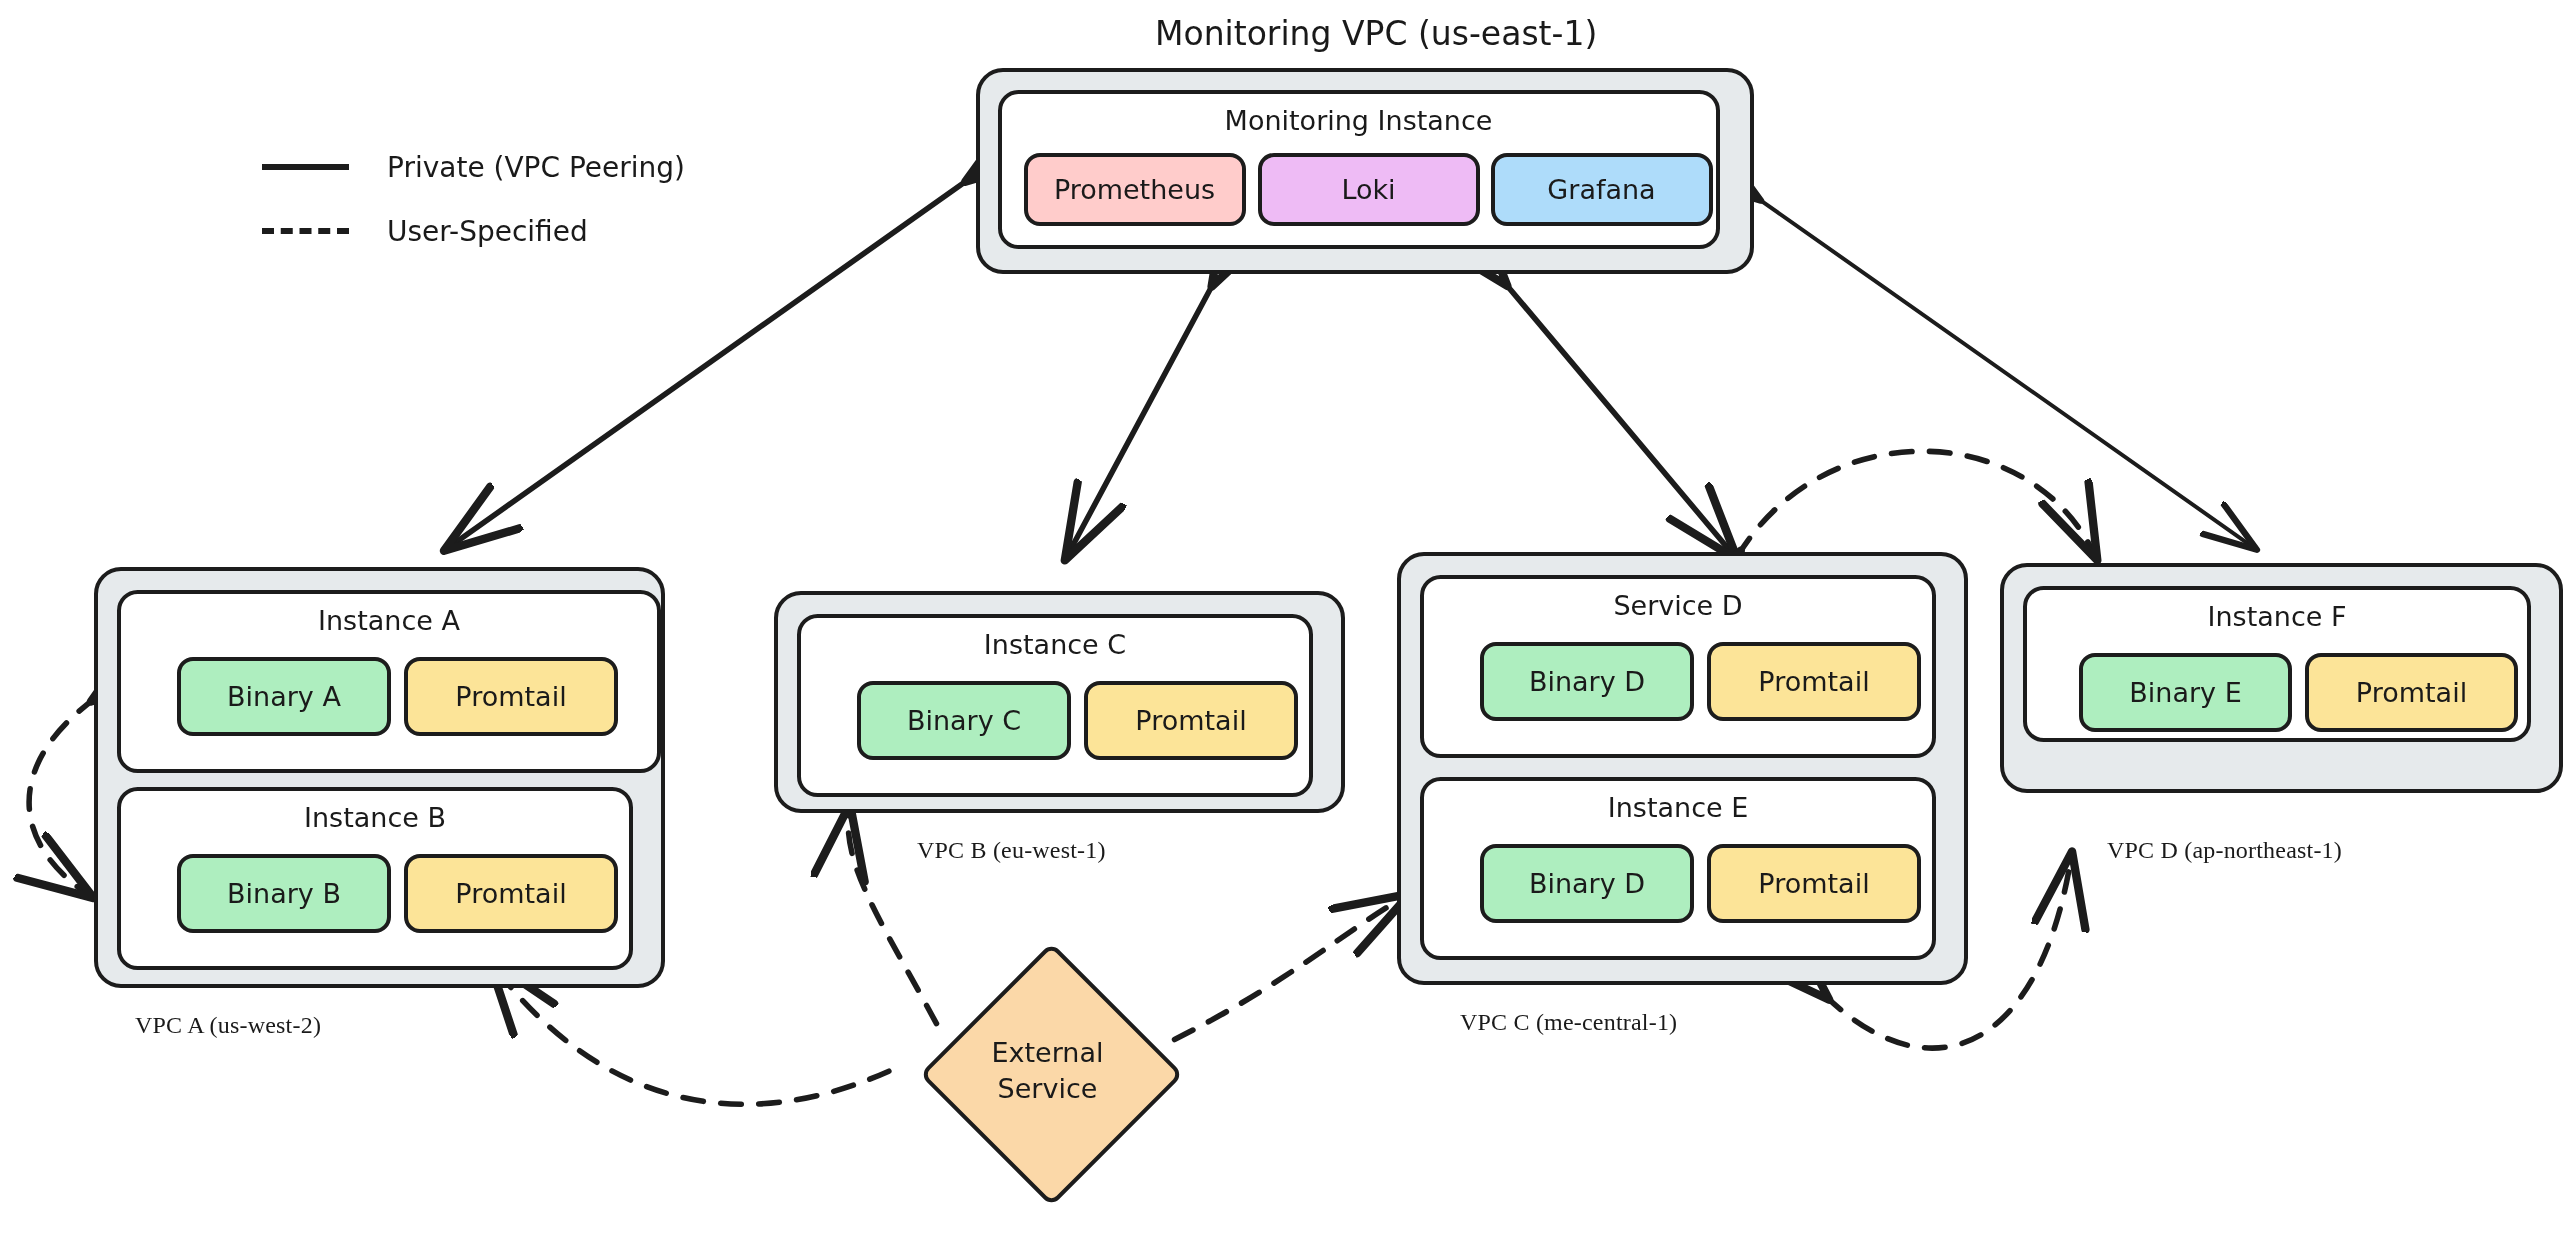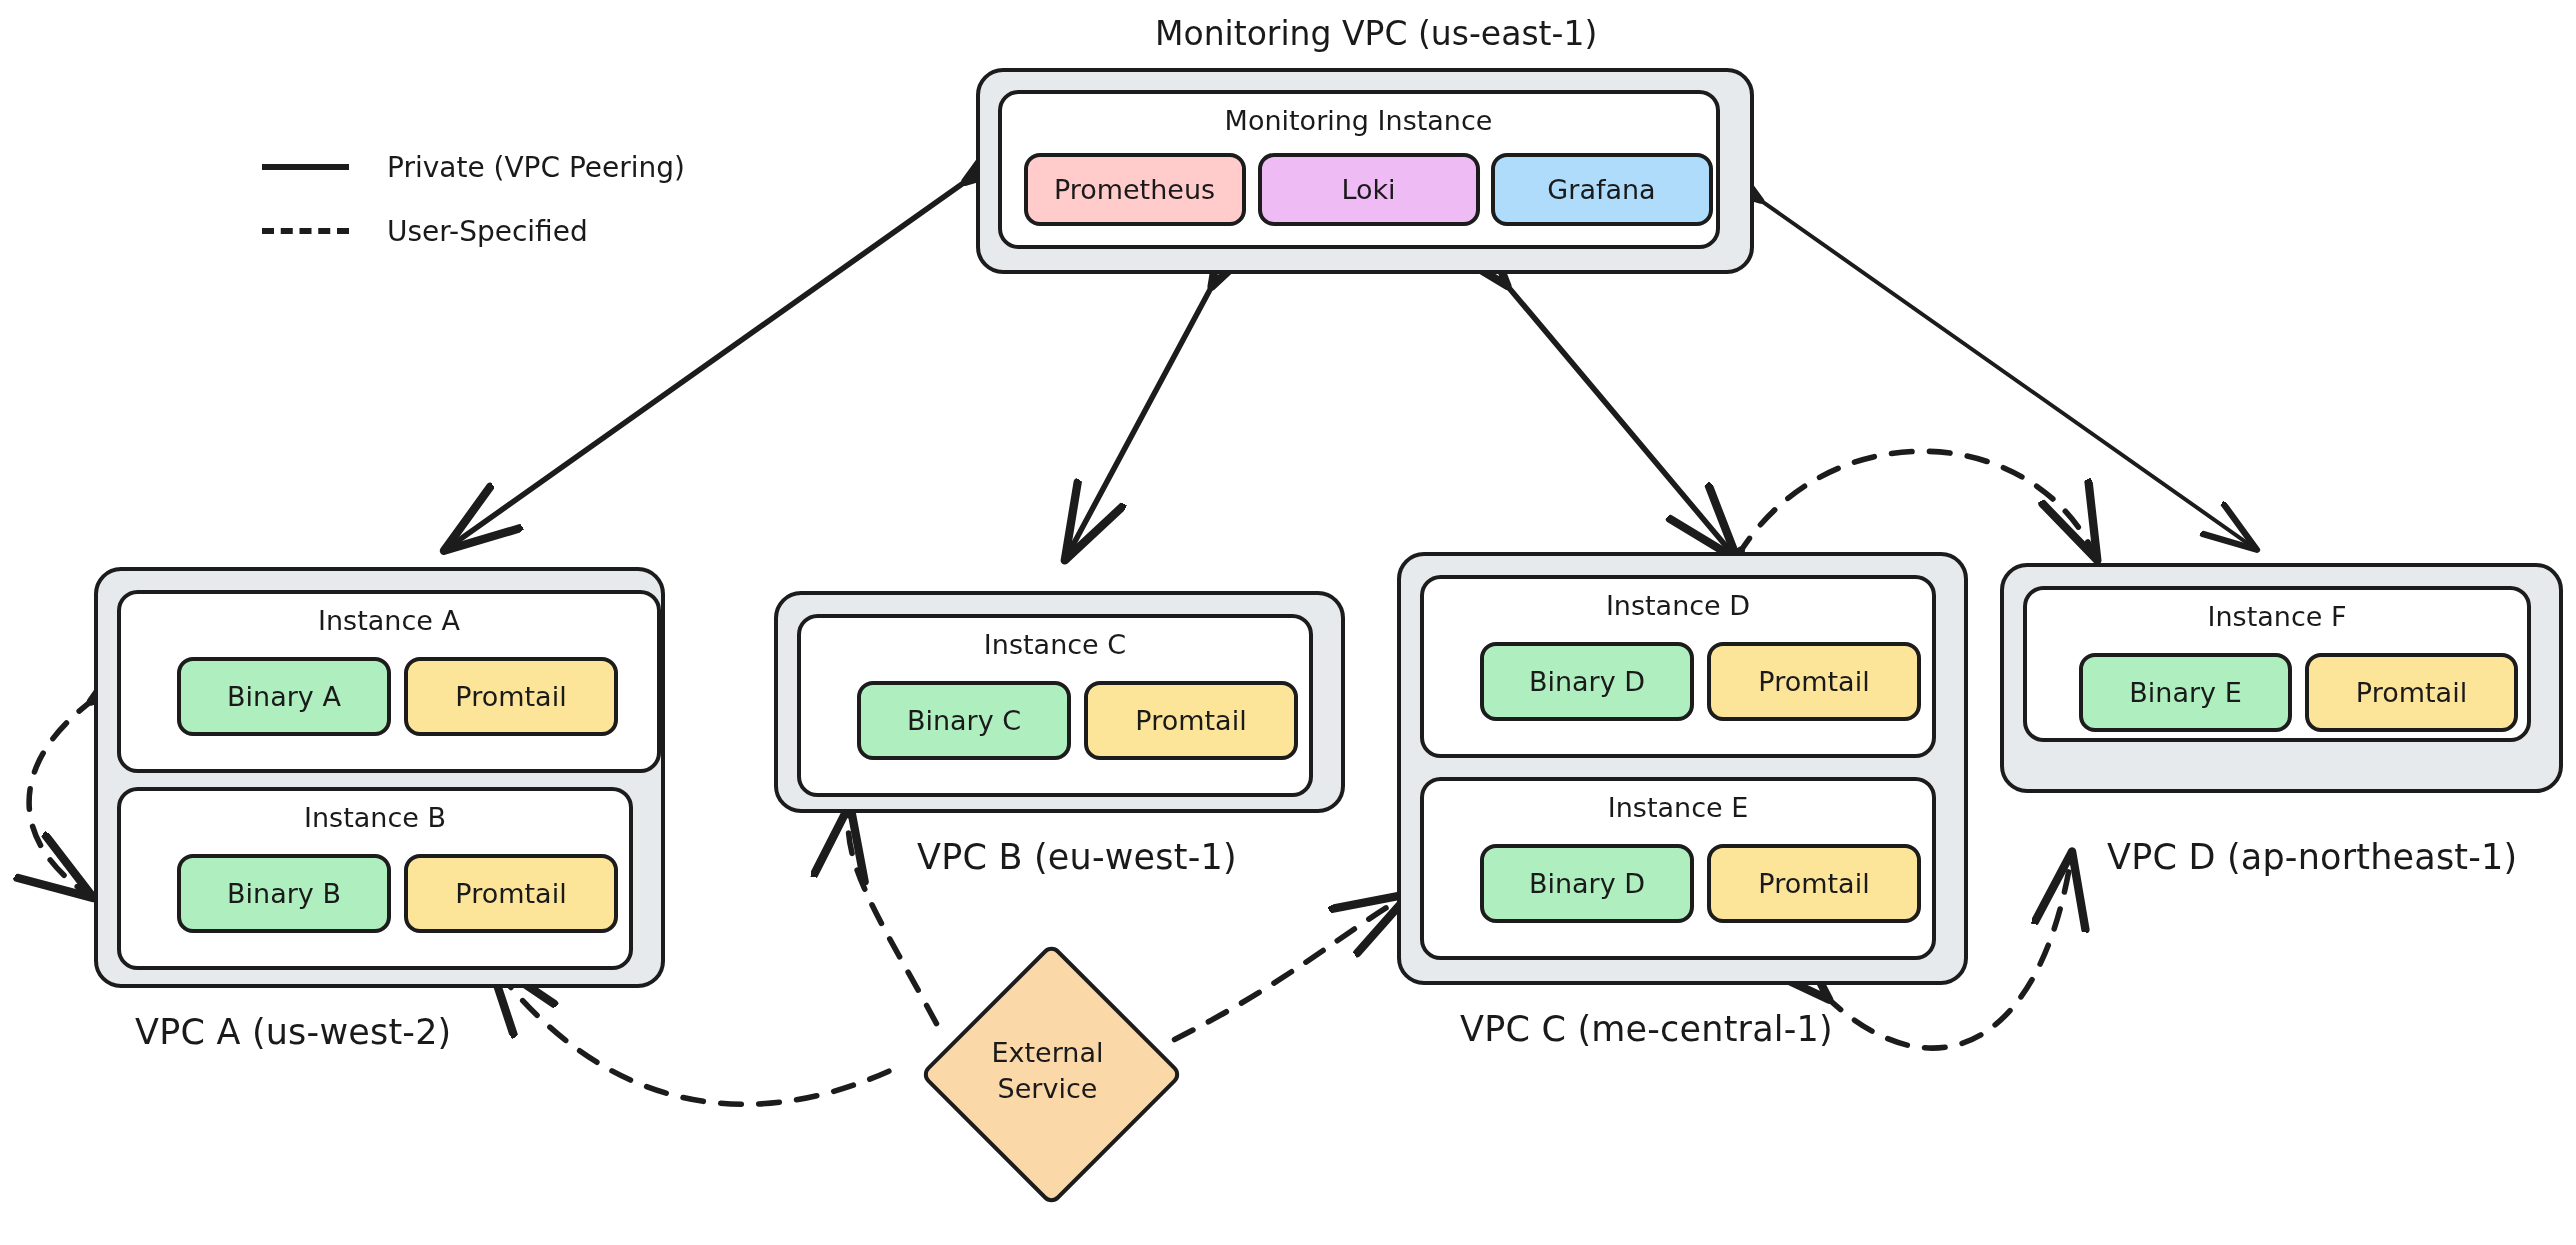--- a/index.html
+++ b/index.html
@@ -29,23 +29,24 @@
   .vpc {
     position: absolute;
     background: #e6eaec;
     border: 4.8px solid #1c1c1c;
     border-radius: 27px;
     box-sizing: border-box;
   }
   .vpc-label {
     position: absolute;
     white-space: nowrap;
-    font-size: 35px;
+    font-size: 24px;
     color: #1a1a1a;
     letter-spacing: 0.2px;
+    font-family: Liberation Serif, serif;
   }
 
   
   .instance {
     position: absolute;
     background: #ffffff;
     border: 4.8px solid #1c1c1c;
     border-radius: 20.6px;
     box-sizing: border-box;
   }
@@ -231,21 +232,21 @@
         <div class="svc yellow" style="left:283px; top:63px; width:214px; height:79px;">
           <span>Promtail</span>
         </div>
       </div>
     </div>
     <div class="vpc-label" style="left:917px; top:837px;">VPC B (eu-west-1)</div>
 
     <div class="vpc" style="left:1397px; top:552px; width:571px; height:433px;">
 
       <div class="instance" style="left:19px; top:19px; width:516px; height:183px;">
-        <div class="instance-title">Instance D</div>
+        <div class="instance-title">Service D</div>
         <div class="svc green" style="left:56px; top:63px; width:214px; height:79px;">
           <span>Binary D</span>
         </div>
         <div class="svc yellow" style="left:283px; top:63px; width:214px; height:79px;">
           <span>Promtail</span>
         </div>
       </div>
 
       <div class="instance" style="left:19px; top:221px; width:516px; height:183px;">
         <div class="instance-title">Instance E</div>

